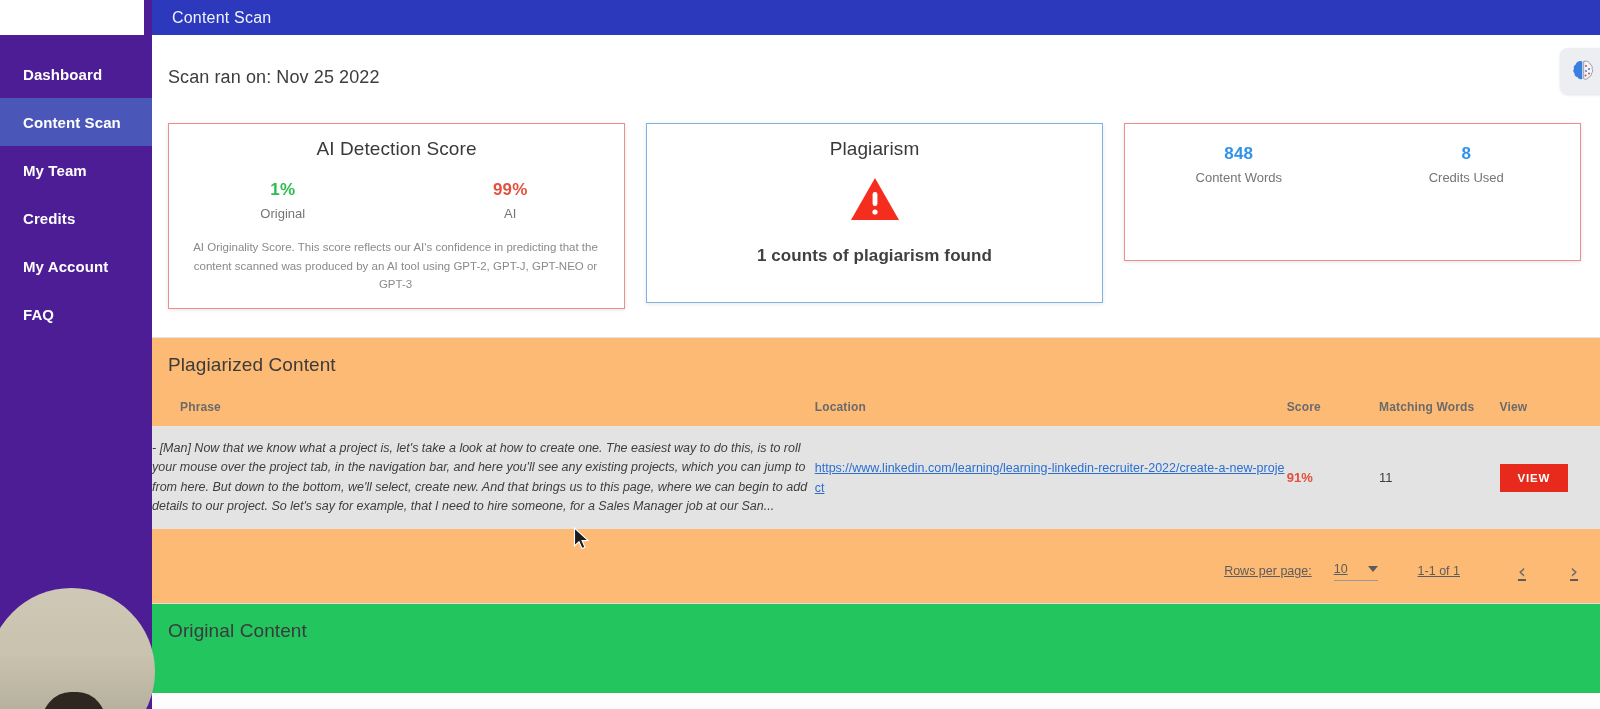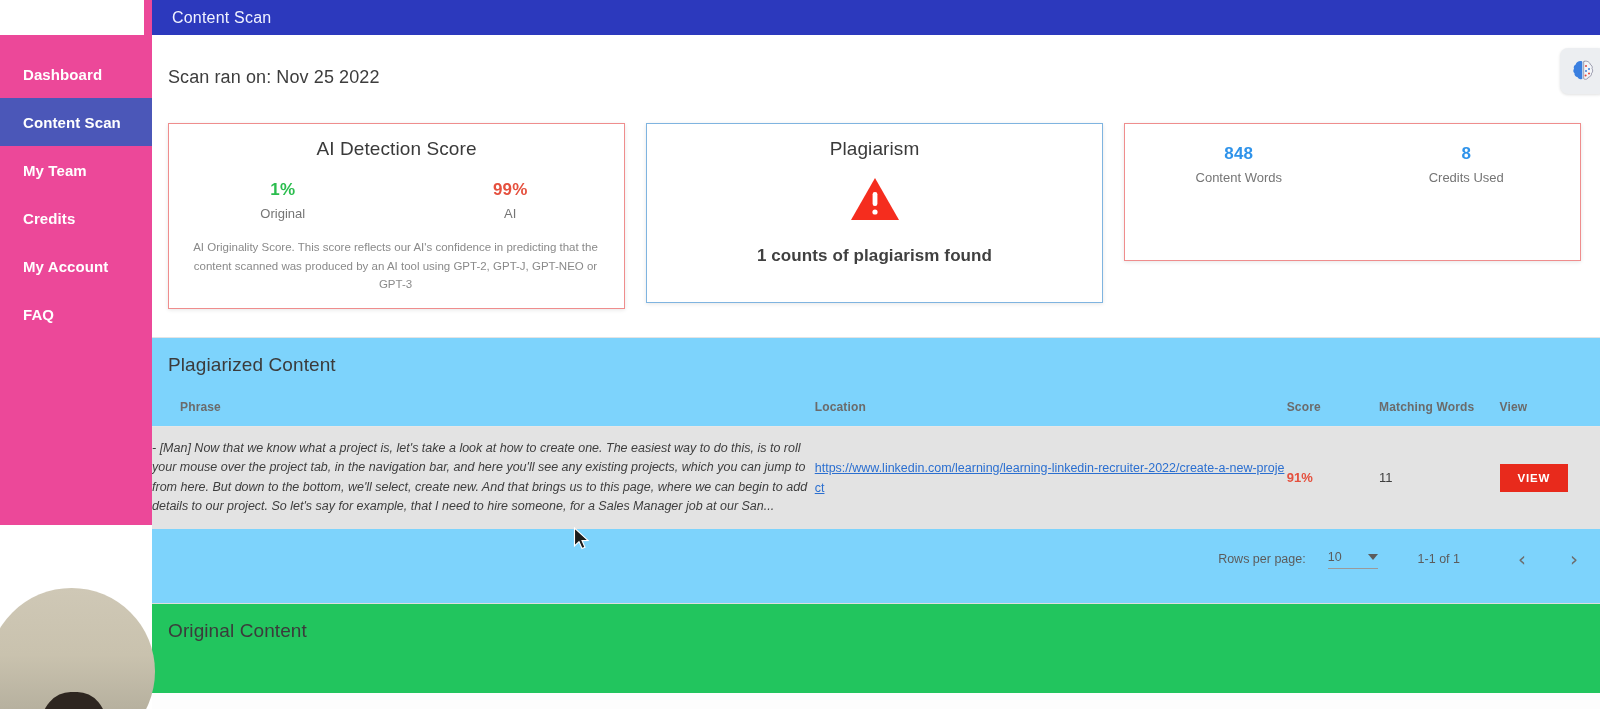--- a/index.html
+++ b/index.html
@@ -8,22 +8,22 @@
     overflow: hidden;
     background: #ffffff;
     font-family: "Liberation Sans", sans-serif;
   }
 
   #app { position: relative; width: 1600px; height: 709px; overflow: hidden; }
 
   
   .sidebar {
     position: absolute; left: 0; top: 0;
-    width: 152px; height: 525px;
-    background: #ec4899;
+    width: 152px; height: 709px;
+    background: #4c1d95;
     z-index: 5;
   }
   .sidebar-top-white {
     position: absolute; left: 0; top: 0;
     width: 144px; height: 35px;
     background: #ffffff;
   }
   .sidebar-nav { position: absolute; top: 50px; left: 0; width: 152px; }
   .sidebar-item {
     height: 48px;
@@ -148,21 +148,21 @@
     margin-top: 24px;
     text-align: center;
     font-size: 17px;
     font-weight: bold;
     color: #404040;
     letter-spacing: .1px;
   }
 
   
   .panel {
-    background: #7dd3fc;
+    background: #fdba74;
     border-top: 1px solid #e4e4e4;
     position: relative;
   }
   .panel-plag { height: 266px; }
   .panel-orig { height: 90px; border-top: 1px solid #dedede; background: #22c55e; }
 
   .panel-heading {
     font-size: 19px;
     color: #3b3b3b;
     padding: 16px 0 0 16px;
@@ -217,29 +217,30 @@
     font-size: 11.5px;
     font-weight: bold;
     letter-spacing: .8px;
     padding: 8px 18px;
     border: none;
     cursor: pointer;
   }
 
   
   .pagination {
-    position: absolute; right: 0; bottom: 34px;
+    position: absolute; right: 0; bottom: 22px;
     display: flex; align-items: center;
     gap: 0;
     color: #5c5c5c;
     font-size: 12.5px;
+    text-decoration: underline;
   }
   .pg-label { margin-right: 22px; }
   .pg-select {
-    display: flex; align-items: center; gap: 26px;
+    display: flex; align-items: center; gap: 20px;
     border-bottom: 1px solid #9a9a9a;
     padding-bottom: 4px;
     margin-right: 40px;
     cursor: pointer;
     justify-content: space-between;
   }
   .caret {
     width: 0; height: 0;
     border-left: 5px solid transparent;
     border-right: 5px solid transparent;

